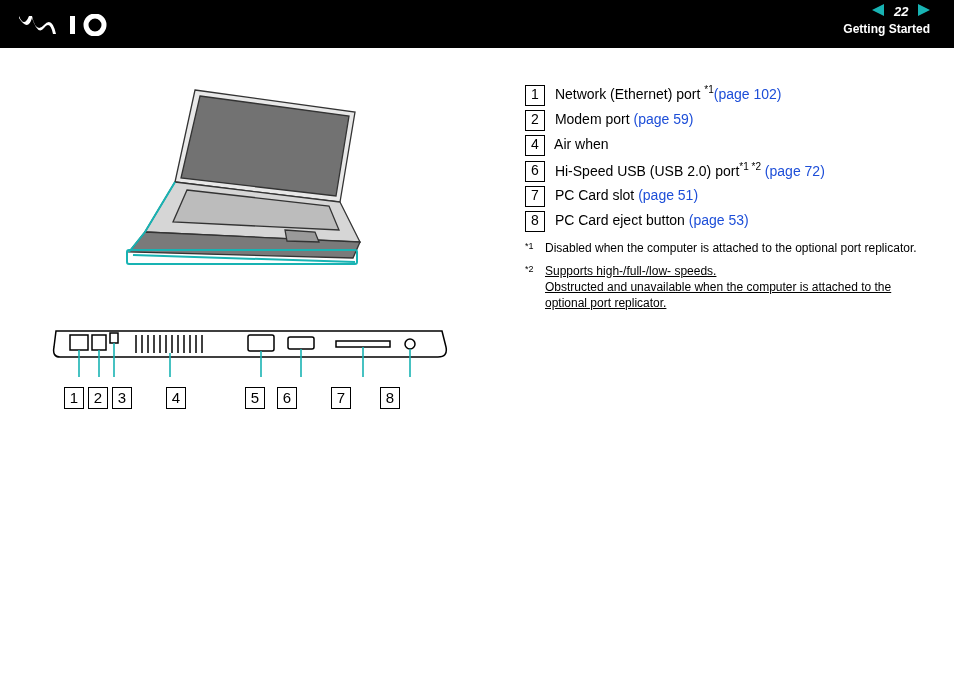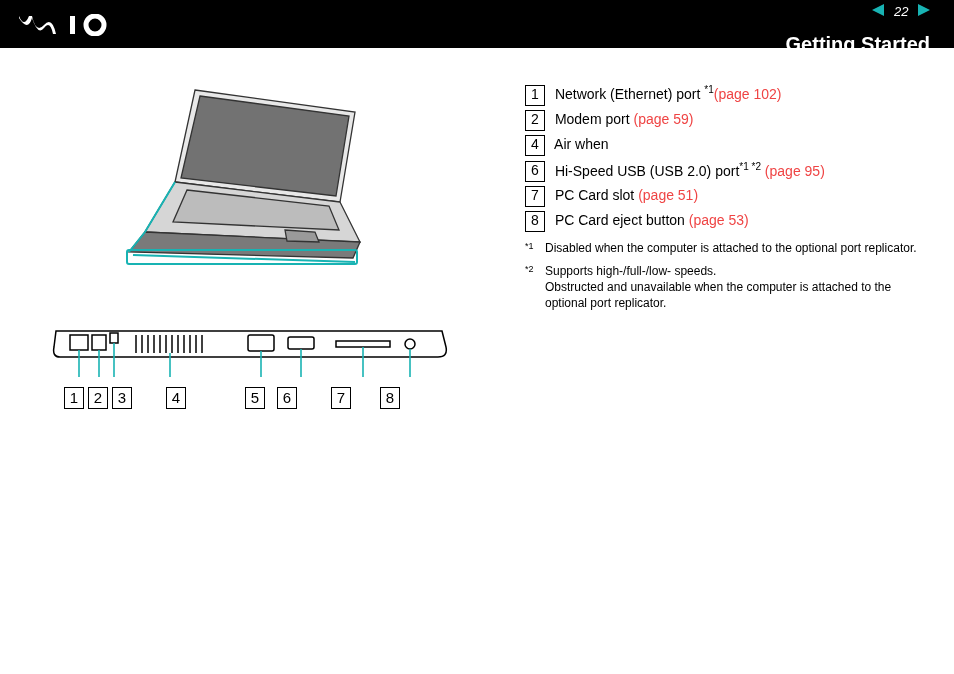--- a/index.html
+++ b/index.html
@@ -2,37 +2,37 @@
 <html><head>
 <meta charset="utf-8">
 <style>
 html,body{margin:0;padding:0;width:954px;height:674px;font-family:Arial,Helvetica,sans-serif;color:#000;background:#fff}
 .hdr{background:#000;height:48px;position:relative;color:#fff}
 .vlogo{position:absolute;left:18px;top:14px;font-family:Arial,sans-serif;font-weight:bold;letter-spacing:3px;font-size:22px}
 .hdr-right{position:absolute;right:24px;top:4px;text-align:right;font-size:13px}
 .nav-arrow{display:inline-block;width:0;height:0;border-top:6px solid transparent;border-bottom:6px solid transparent}
 .nav-left{border-right:12px solid #18b3b3}
 .nav-right{border-left:12px solid #18b3b3}
-.pg{font-weight:normal;font-style:italic;padding:0 6px}
-.section{font-weight:bold;font-size:20px;margin-top:14px}
+.pg{font-weight:bold;font-style:italic;padding:0 6px}
+.section{font-weight:bold;font-size:12px;margin-top:3px}
 .content{display:flex;padding:34px 34px 0 50px}
 .left-col{width:420px}
 h2.title{font-size:26px;font-weight:normal;margin:0 0 20px 0}
 .illus{width:400px;height:340px;position:relative}
 
 .lap{position:absolute;left:55px;top:0;width:300px;height:210px}
 .highlight{fill:none;stroke:#18b3b3;stroke-width:2}
 .side{position:absolute;left:0;top:215px;width:400px}
 .side-outline{stroke:#000;stroke-width:1.5;fill:none}
 .callout-labels{position:absolute;left:14px;top:305px;font-size:15px}
 .cl-num{display:inline-block;width:18px;height:20px;border:1.5px solid #000;text-align:center;font-weight:normal;margin-right:4px;line-height:19px}
 .right-col{flex:1;margin-left:55px;font-size:14px;line-height:1.55}
 .list-item{margin-bottom:3px}
 .box-num{display:inline-block;width:18px;height:19px;border:1.5px solid #000;text-align:center;margin-right:6px;vertical-align:baseline;line-height:17px}
-.link{color:#ef4444;cursor:pointer}
+.link{color:#1d4ed8;cursor:pointer}
 .sup{font-size:10px;vertical-align:super}
 .note{display:flex;font-size:12px;margin-top:6px;line-height:1.35}
 .note-sup{font-size:9px;min-width:20px}
 </style>
 </head>
 <body>
 
 <div class="hdr">
  <div class="vlogo">
    <svg width="96" height="22" viewBox="0 0 96 22">
@@ -111,29 +111,29 @@
    </svg>
    <div class="callout-labels"><span class="cl-num" style="margin-left: 0px;">1</span><span class="cl-num" style="margin-left: 0px;">2</span><span class="cl-num" style="margin-left: 0px;">3</span><span class="cl-num" style="margin-left: 30px;">4</span><span class="cl-num" style="margin-left: 55px;">5</span><span class="cl-num" style="margin-left: 8px;">6</span><span class="cl-num" style="margin-left: 30px;">7</span><span class="cl-num" style="margin-left: 25px;">8</span></div>
   </div>
  </div>
 
  <div class="right-col">
   <div id="items">
         <div class="list-item"><span class="box-num">1</span><span> Network (Ethernet) port </span><span class="sup">*1</span><span class="link">(page 102)</span></div>
         <div class="list-item"><span class="box-num">2</span><span> Modem port </span><span class="link">(page 59)</span></div>
         <div class="list-item"><span class="box-num">4</span><span> Air when</span></div>
-        <div class="list-item"><span class="box-num">6</span><span> Hi-Speed USB (USB 2.0) port</span><span class="sup">*1 *2</span><span class="link"> (page 95)</span></div>
+        <div class="list-item"><span class="box-num">6</span><span> Hi-Speed USB (USB 2.0) port</span><span class="sup">*1 *2</span><span class="link"> (page 72)</span></div>
         <div class="list-item"><span class="box-num">7</span><span> PC Card slot </span><span class="link">(page 51)</span></div>
         <div class="list-item"><span class="box-num">8</span><span> PC Card eject button </span><span class="link">(page 53)</span></div>
       </div>
   <div id="notes" style="margin-top:8px">
         <div class="note">
           <div class="note-sup">*1</div>
           <div style="white-space: pre-line; text-align: right;">Disabled when the computer is attached to the optional port replicator.</div>
         </div>
         <div class="note">
           <div class="note-sup">*2</div>
-          <div style="white-space: pre-line;">Supports high-/full-/low- speeds.
+          <div style="white-space: pre-line; text-decoration: underline;">Supports high-/full-/low- speeds.
 Obstructed and unavailable when the computer is attached to the optional port replicator.</div>
         </div>
       </div>
  </div>
 </div>
 
 </body></html>

